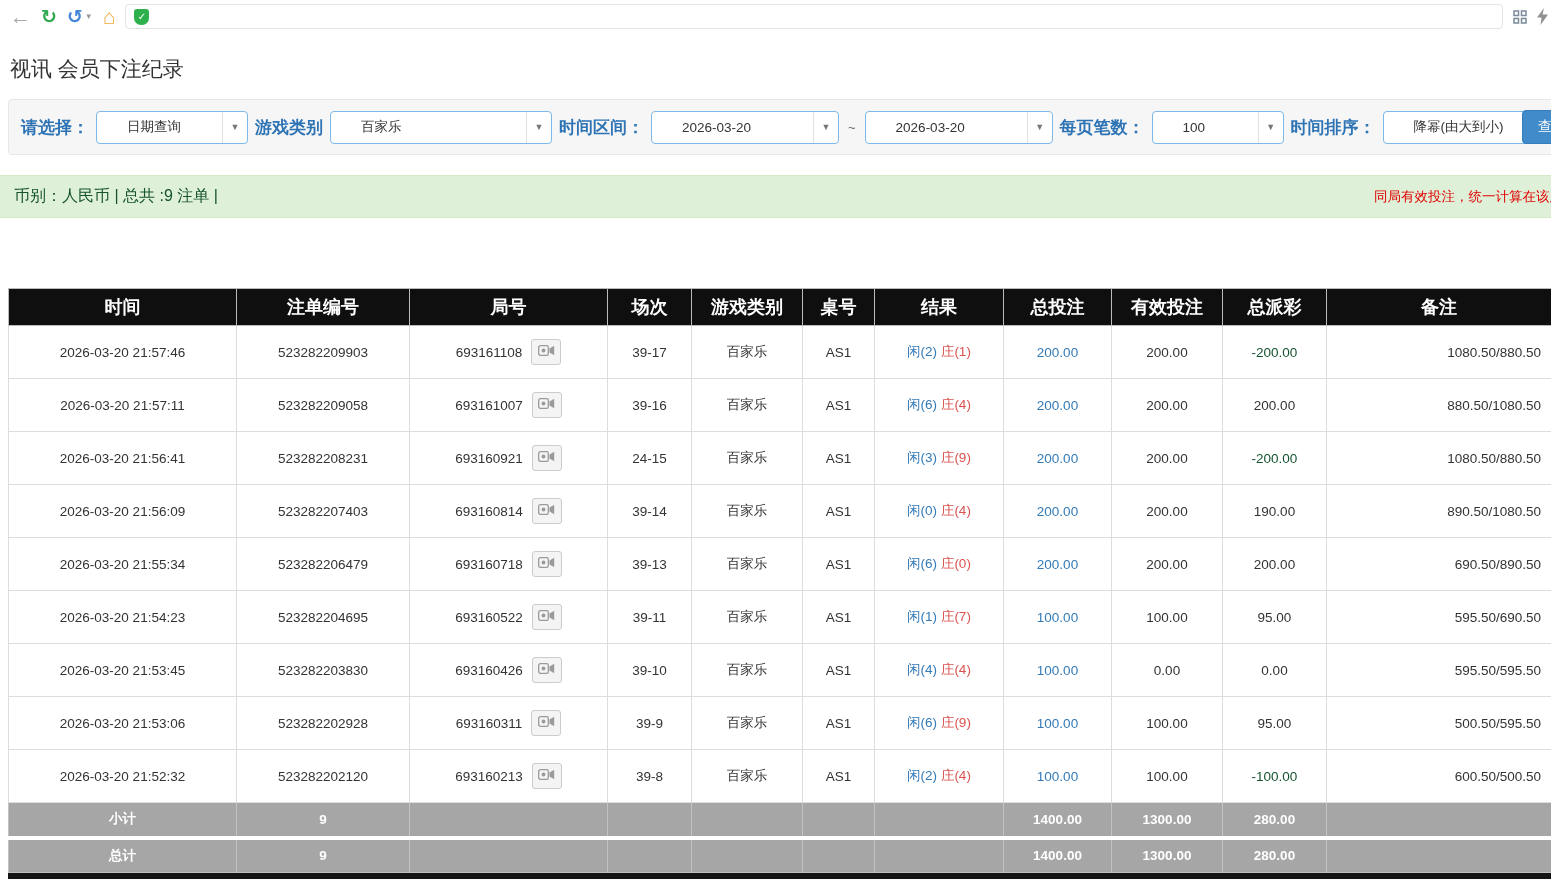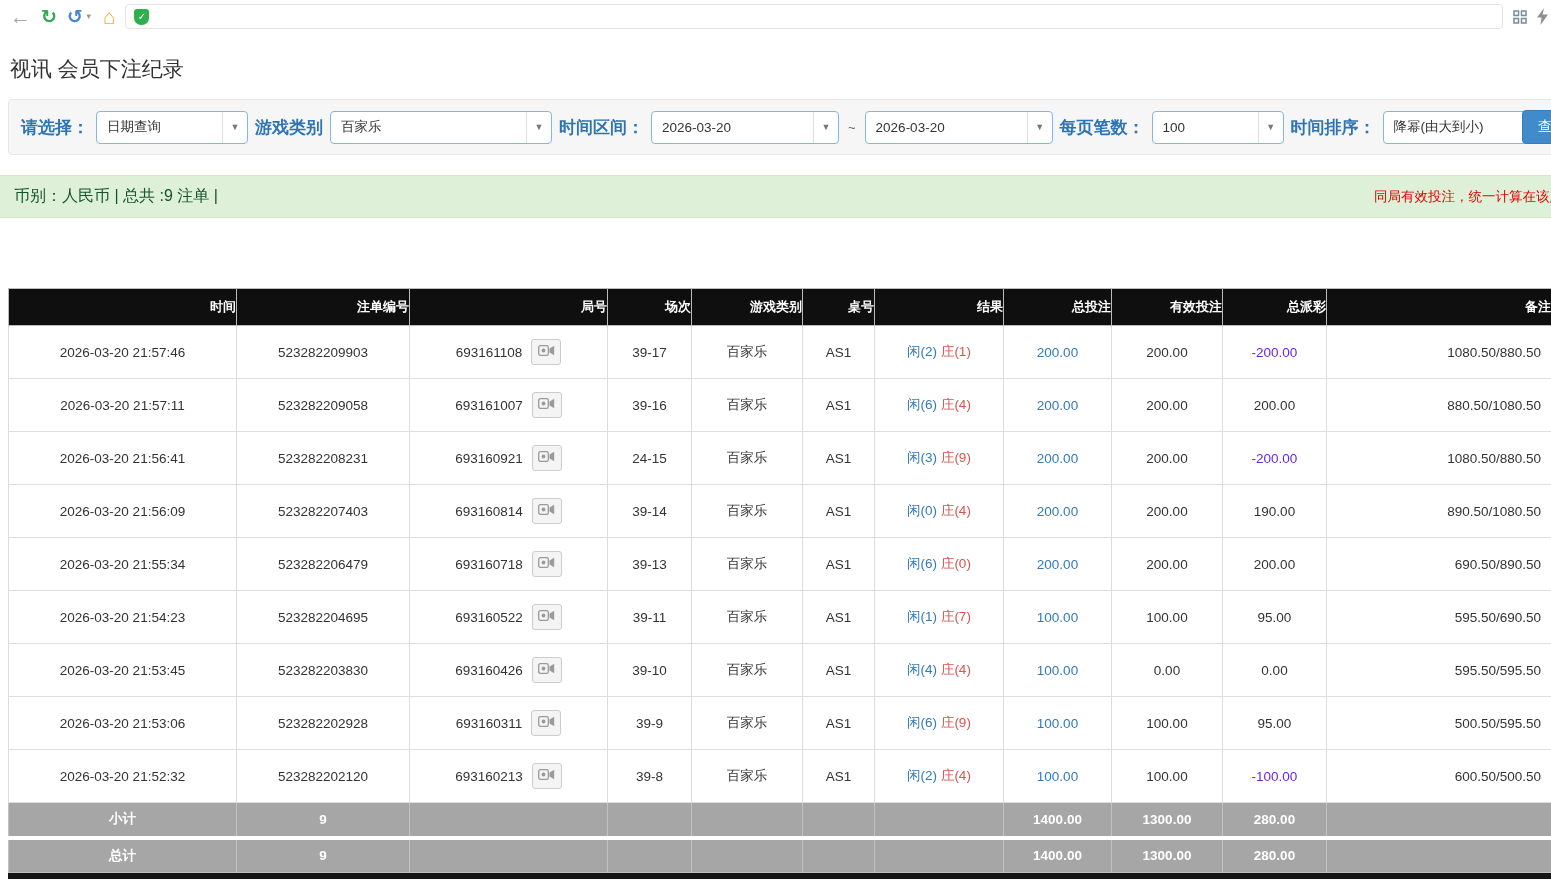--- a/index.html
+++ b/index.html
@@ -42,21 +42,21 @@
   
   .filter-bar {
     position: relative; height: 56px;
     margin: 0 -24px 0 8px;
     background: #f6f6f6; border: 1px solid #e7e7e7; border-radius: 4px;
     padding: 10px 12px; display: flex; align-items: center; gap: 7px;
   }
   .f-label { font-size: 17px; font-weight: bold; color: #2e74b5; white-space: nowrap; }
   .select {
     background: #fff; border: 1px solid #7db8e8; border-radius: 4px;
-    height: 33px; display: flex; align-items: center; cursor: pointer; flex: none;
+    height: 33px; display: flex; align-items: center; cursor: pointer; flex: none; padding-left: 20px;
   }
   .select .val { padding: 0 10px; font-size: 13.5px; color: #333; flex: 1; white-space: nowrap; overflow: hidden; }
   .select .caret {
     width: 25px; height: 100%; flex: none;
     display: flex; align-items: center; justify-content: center;
     border-left: 1px solid #e0e0e0; color: #777; font-size: 9px;
   }
   .w-query { width: 152px; } .w-game { width: 222px; } .w-date { width: 188px; }
   .w-size  { width: 132px; } .w-sort { width: 216px; }
   .tilde { color: #666; font-size: 13px; padding: 0 2px; }
@@ -77,33 +77,33 @@
   .summary-right { position: absolute; right: -12px; color: #e00000; font-size: 13.5px; white-space: nowrap; }
 
   
   .records {
     margin: 70px 0 0 8px; width: 1543px;
     border-collapse: collapse; table-layout: fixed;
     font-size: 13.5px; color: #333;
   }
   .records th {
     background: #0f0f0f; color: #fff; font-weight: bold;
-    height: 37px; border: 1px solid #bbb; font-size: 13px; text-align: right;
+    height: 37px; border: 1px solid #bbb; font-size: 18px; text-align: center;
   }
   .records td { height: 53px; text-align: center; border: 1px solid #ddd; background: #fff; }
   .round-wrap { display: inline-flex; align-items: center; gap: 9px; }
   .video-btn {
     display: inline-flex; align-items: center; justify-content: center;
     width: 30px; height: 26px; border: 1px solid #ccc; border-radius: 3px;
     background: #f4f4f4; cursor: pointer;
   }
   .player { color: #337ab7; margin-top: 16px; }
   .banker { color: #d9534f; }
   .bet-link { color: #337ab7; text-decoration: none; cursor: pointer; }
-  td.neg { color: #6d28d9; }
+  td.neg { color: #14532d; }
   td.note { text-align: right; padding-right: 10px; }
   .footer-row td {
     background: #a6a6a6; color: #fff; font-weight: bold;
     height: 35px; border: 1px solid #c2c2c2; font-size: 13.5px;
   }
   tr.total-row td { border-top: 4px solid #fff; }
   .black-strip { width: 1543px; height: 6px; background: #151515; margin-left: 8px; }
 </style>
 </head>
 <body>

